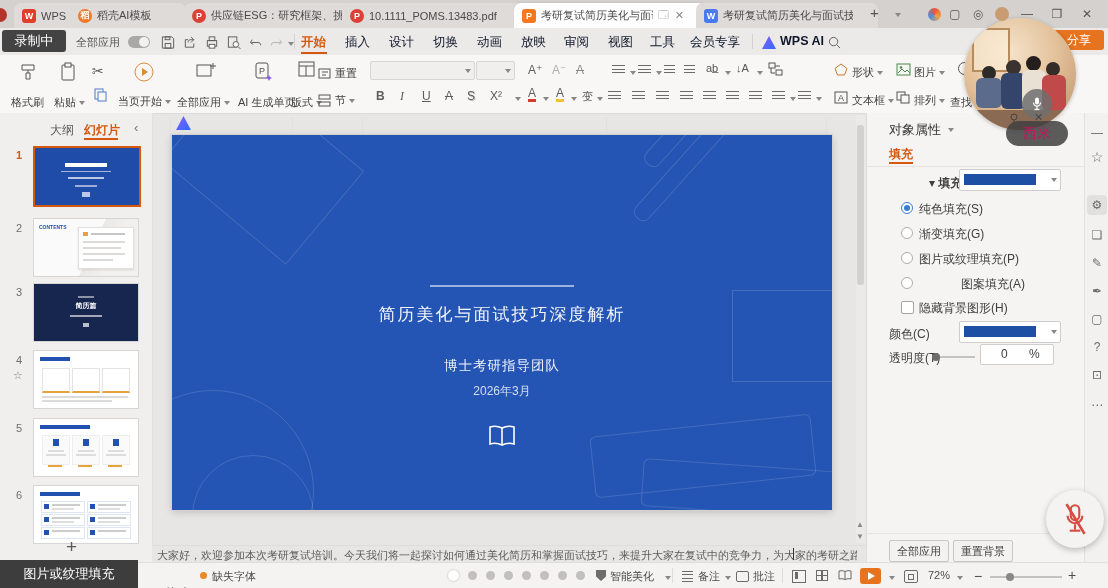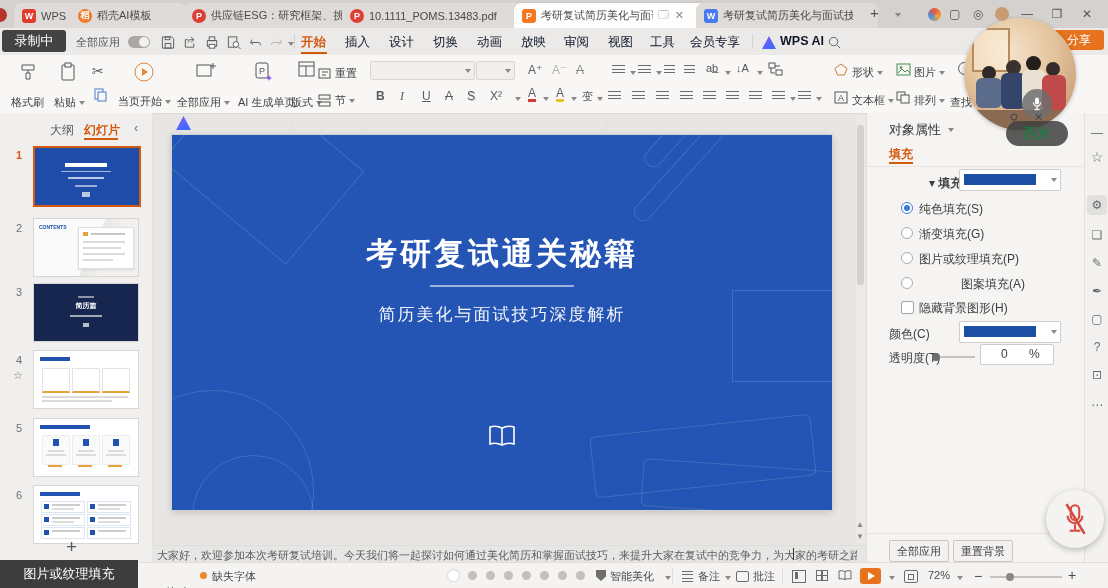--- a/index.html
+++ b/index.html
@@ -463,23 +463,24 @@
 
     <div class="decor" style="left:440px;top:18px;width:150px;height:16px;border-radius:8px;transform:rotate(-48deg);"></div>
     <div class="decor" style="left:462px;top:-10px;width:80px;height:16px;border-radius:8px;transform:rotate(-48deg);border-width:1px;"></div>
     <div class="decor" style="left:-60px;top:255px;width:200px;height:200px;border-radius:50%;"></div>
     <div class="decor" style="left:20px;top:320px;width:120px;height:120px;border-radius:50%;border-width:1px;"></div>
     <div class="decor" style="left:420px;top:290px;width:220px;height:60px;border-radius:6px;transform:rotate(-6deg);border-width:1px;"></div>
     <div class="decor" style="left:470px;top:330px;width:200px;height:46px;border-radius:6px;transform:rotate(4deg);border-width:1px;"></div>
     <div class="decor" style="left:560px;top:155px;width:130px;height:90px;border-width:1px;"></div>
     <div class="decor" style="left:10px;top:-30px;width:160px;height:120px;transform:rotate(40deg);border-width:1px;"></div>
 
-    <div class="abs" style="left:0;top:98px;width:660px;text-align:center;color:#fff;font-size:31px;font-weight:bold;letter-spacing:3px;">考研复试通关秘籍</div>
     <div class="abs" style="left:258px;top:150px;width:144px;height:2px;background:rgba(255,255,255,.55);"></div>
     <div class="abs" style="left:0;top:168px;width:660px;text-align:center;color:rgba(255,255,255,.95);font-size:17px;letter-spacing:2px;">简历美化与面试技巧深度解析</div>
+    <div class="abs" style="left:0;top:222px;width:660px;text-align:center;color:rgba(255,255,255,.92);font-size:13.5px;letter-spacing:1px;">博士考研指导团队</div>
+    <div class="abs" style="left:0;top:248px;width:660px;text-align:center;color:rgba(255,255,255,.8);font-size:12px;">2026年3月</div>
     <svg class="abs" style="left:316px;top:290px;width:28px;height:22px;" viewBox="0 0 28 22">
       <path d="M2 2 Q8 0 14 3 Q20 0 26 2 V19 Q20 17 14 20 Q8 17 2 19 Z" fill="none" stroke="#fff" stroke-width="1.6"></path>
       <line x1="14" y1="3" x2="14" y2="20" stroke="#fff" stroke-width="1.6"></line>
       </svg>
   </div>
 
   <div class="abs" style="left:856px;top:115px;width:9px;height:428px;background:#eceae8;">
     <div class="abs" style="left:1px;top:10px;width:7px;height:160px;background:#d3d1cf;border-radius:3px;"></div>
   </div>
   <span class="abs" style="left:856px;top:520px;font-size:8px;color:#8a8886;">▲</span>
@@ -621,21 +622,21 @@
         <path d="M5 13a7 7 0 0 0 14 0" stroke="#fff" stroke-width="2.5" fill="none"></path>
         <line x1="12" y1="21" x2="12" y2="26" stroke="#fff" stroke-width="2.5"></line>
         <line x1="7" y1="27" x2="17" y2="27" stroke="#fff" stroke-width="2.5"></line>
       </svg>
   </div>
   <svg class="abs" style="left:1008px;top:113px;width:12px;height:12px;z-index:66;" viewBox="0 0 12 12">
       <circle cx="6" cy="4" r="3" fill="none" stroke="#444"></circle>
       <line x1="6" y1="7" x2="6" y2="12" stroke="#444"></line>
     </svg>
   <span class="abs" style="left:1034px;top:111px;font-size:11px;color:#444;z-index:66;">✕</span>
-  <div class="abs" style="left:1006px;top:121px;width:62px;height:25px;background:rgba(64,64,64,.85);border-radius:13px;color:#15803d;
+  <div class="abs" style="left:1006px;top:121px;width:62px;height:25px;background:rgba(64,64,64,.85);border-radius:13px;color:#be185d;
        font-size:14px;display:flex;align-items:center;justify-content:center;z-index:65;">西米</div>
 
   <div class="abs" style="left:0;top:560px;width:138px;height:28px;background:#3d3d3d;color:#fff;font-size:13px;
        display:flex;align-items:center;justify-content:center;z-index:80;">图片或纹理填充</div>
 
   <div class="abs" style="left:1046px;top:490px;width:58px;height:58px;border-radius:50%;background:#f4f3f1;z-index:80;
        box-shadow:0 2px 6px rgba(0,0,0,.25);">
     <svg style="position:absolute;left:16px;top:12px;width:26px;height:34px;" viewBox="0 0 24 32">
       <rect x="8" y="3" width="8" height="14" rx="4" fill="none" stroke="#d84b40" stroke-width="2"></rect>
       <path d="M5 13a7 7 0 0 0 14 0" stroke="#d84b40" stroke-width="2" fill="none"></path>

